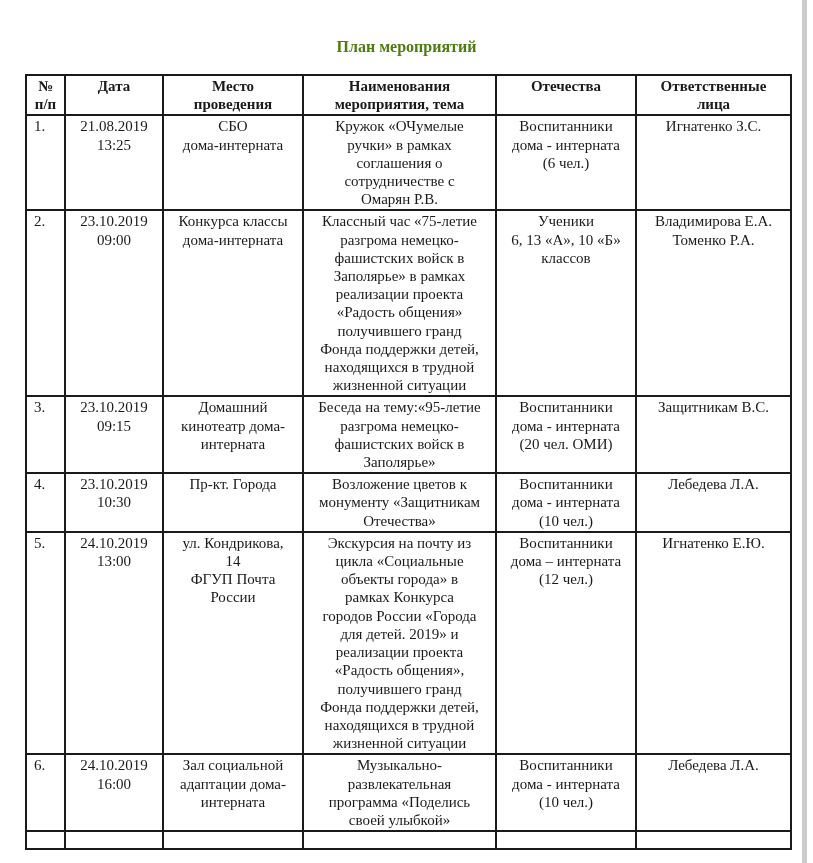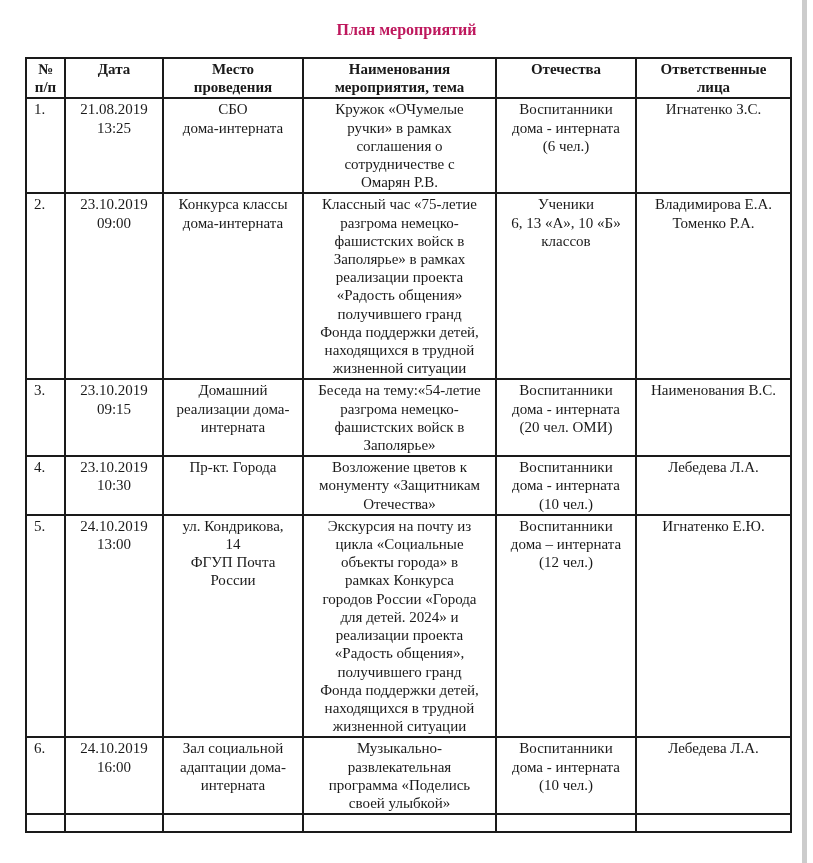--- a/index.html
+++ b/index.html
@@ -10,27 +10,27 @@
   .page {
     position: relative;
     width: 813px;
     height: 863px;
     background: #ffffff;
     overflow: hidden;
     font-family: "Liberation Serif", "DejaVu Serif", serif;
     color: #1a1a1a;
   }
   .doc-title {
-    margin-top: 19px;
+    margin-top: 36px;
     width: 813px;
     text-align: center;
     font-weight: bold;
     font-size: 16px;
     line-height: 21px;
-    color: #be185d;
+    color: #4d7c0f;
   }
   table.plan {
     margin: 17px 0 0 25px;
     width: 765px;
     border-collapse: collapse;
     table-layout: fixed;
   }
   table.plan th, table.plan td {
     border: 2px solid #1a1a1a;
     vertical-align: top;
@@ -130,30 +130,30 @@
 6, 13 «А», 10 «Б»
 классов</td>
           <td class="c5">Владимирова Е.А.
 Томенко Р.А.</td>
         </tr>
         <tr>
           <td class="c0">3.</td>
           <td class="c1">23.10.2019
 09:15</td>
           <td class="c2">Домашний
-реализации дома-
+кинотеатр дома-
 интерната</td>
-          <td class="c3">Беседа на тему:«54-летие
+          <td class="c3">Беседа на тему:«95-летие
 разгрома немецко-
 фашистских войск в
 Заполярье»</td>
           <td class="c4">Воспитанники
 дома - интерната
 (20 чел. ОМИ)</td>
-          <td class="c5">Наименования В.С.</td>
+          <td class="c5">Защитникам В.С.</td>
         </tr>
         <tr>
           <td class="c0">4.</td>
           <td class="c1">23.10.2019
 10:30</td>
           <td class="c2">Пр-кт. Города</td>
           <td class="c3">Возложение цветов к
 монументу «Защитникам
 Отечества»</td>
           <td class="c4">Воспитанники
@@ -167,21 +167,21 @@
 13:00</td>
           <td class="c2">ул. Кондрикова,
 14
 ФГУП Почта
 России</td>
           <td class="c3">Экскурсия на почту из
 цикла «Социальные
 объекты города» в
 рамках Конкурса
 городов России «Города
-для детей. 2024» и
+для детей. 2019» и
 реализации проекта
 «Радость общения»,
 получившего гранд
 Фонда поддержки детей,
 находящихся в трудной
 жизненной ситуации</td>
           <td class="c4">Воспитанники
 дома – интерната
 (12 чел.)</td>
           <td class="c5">Игнатенко Е.Ю.</td>

